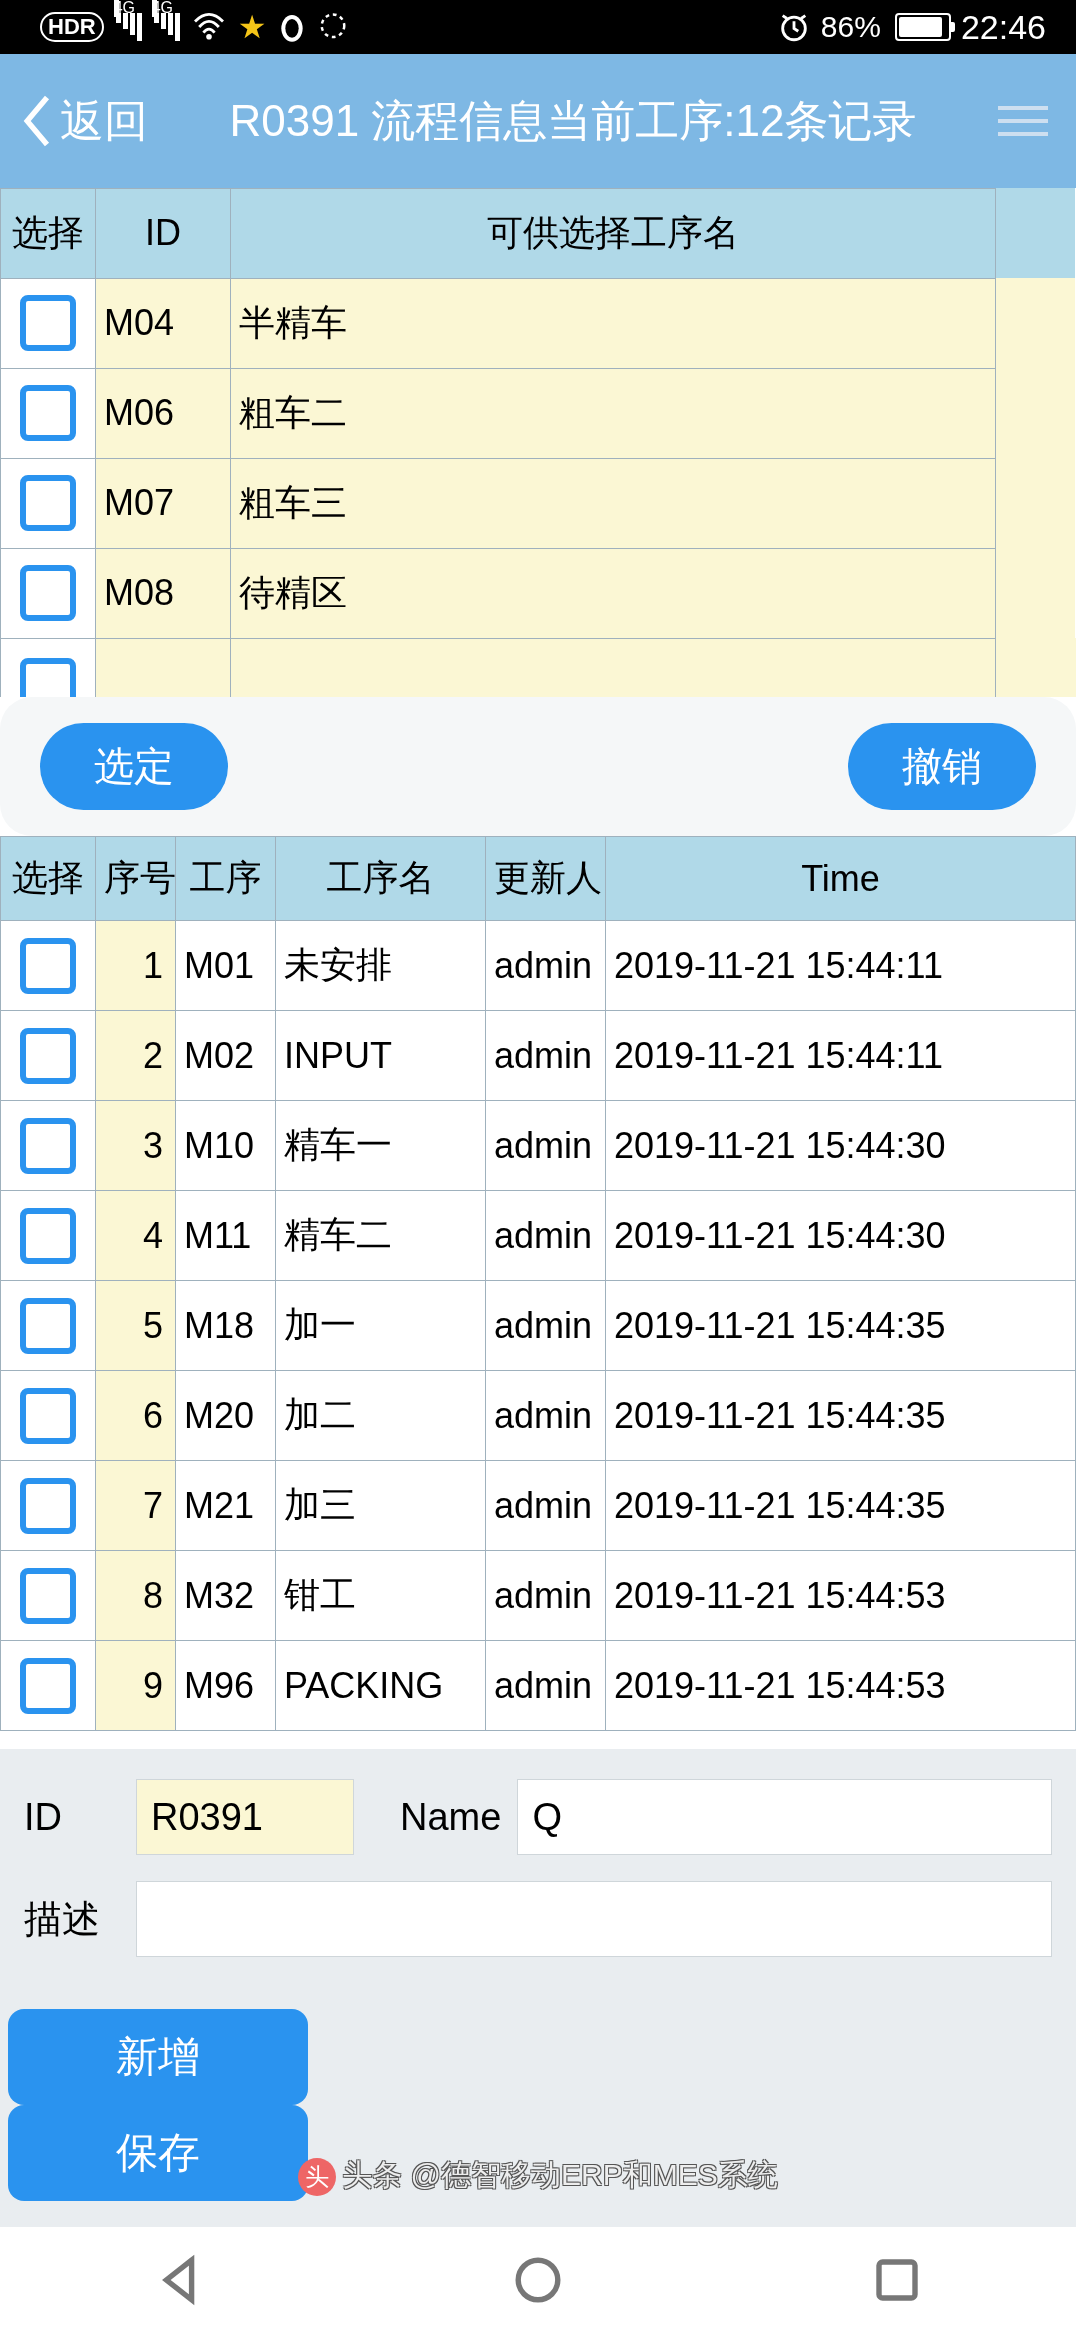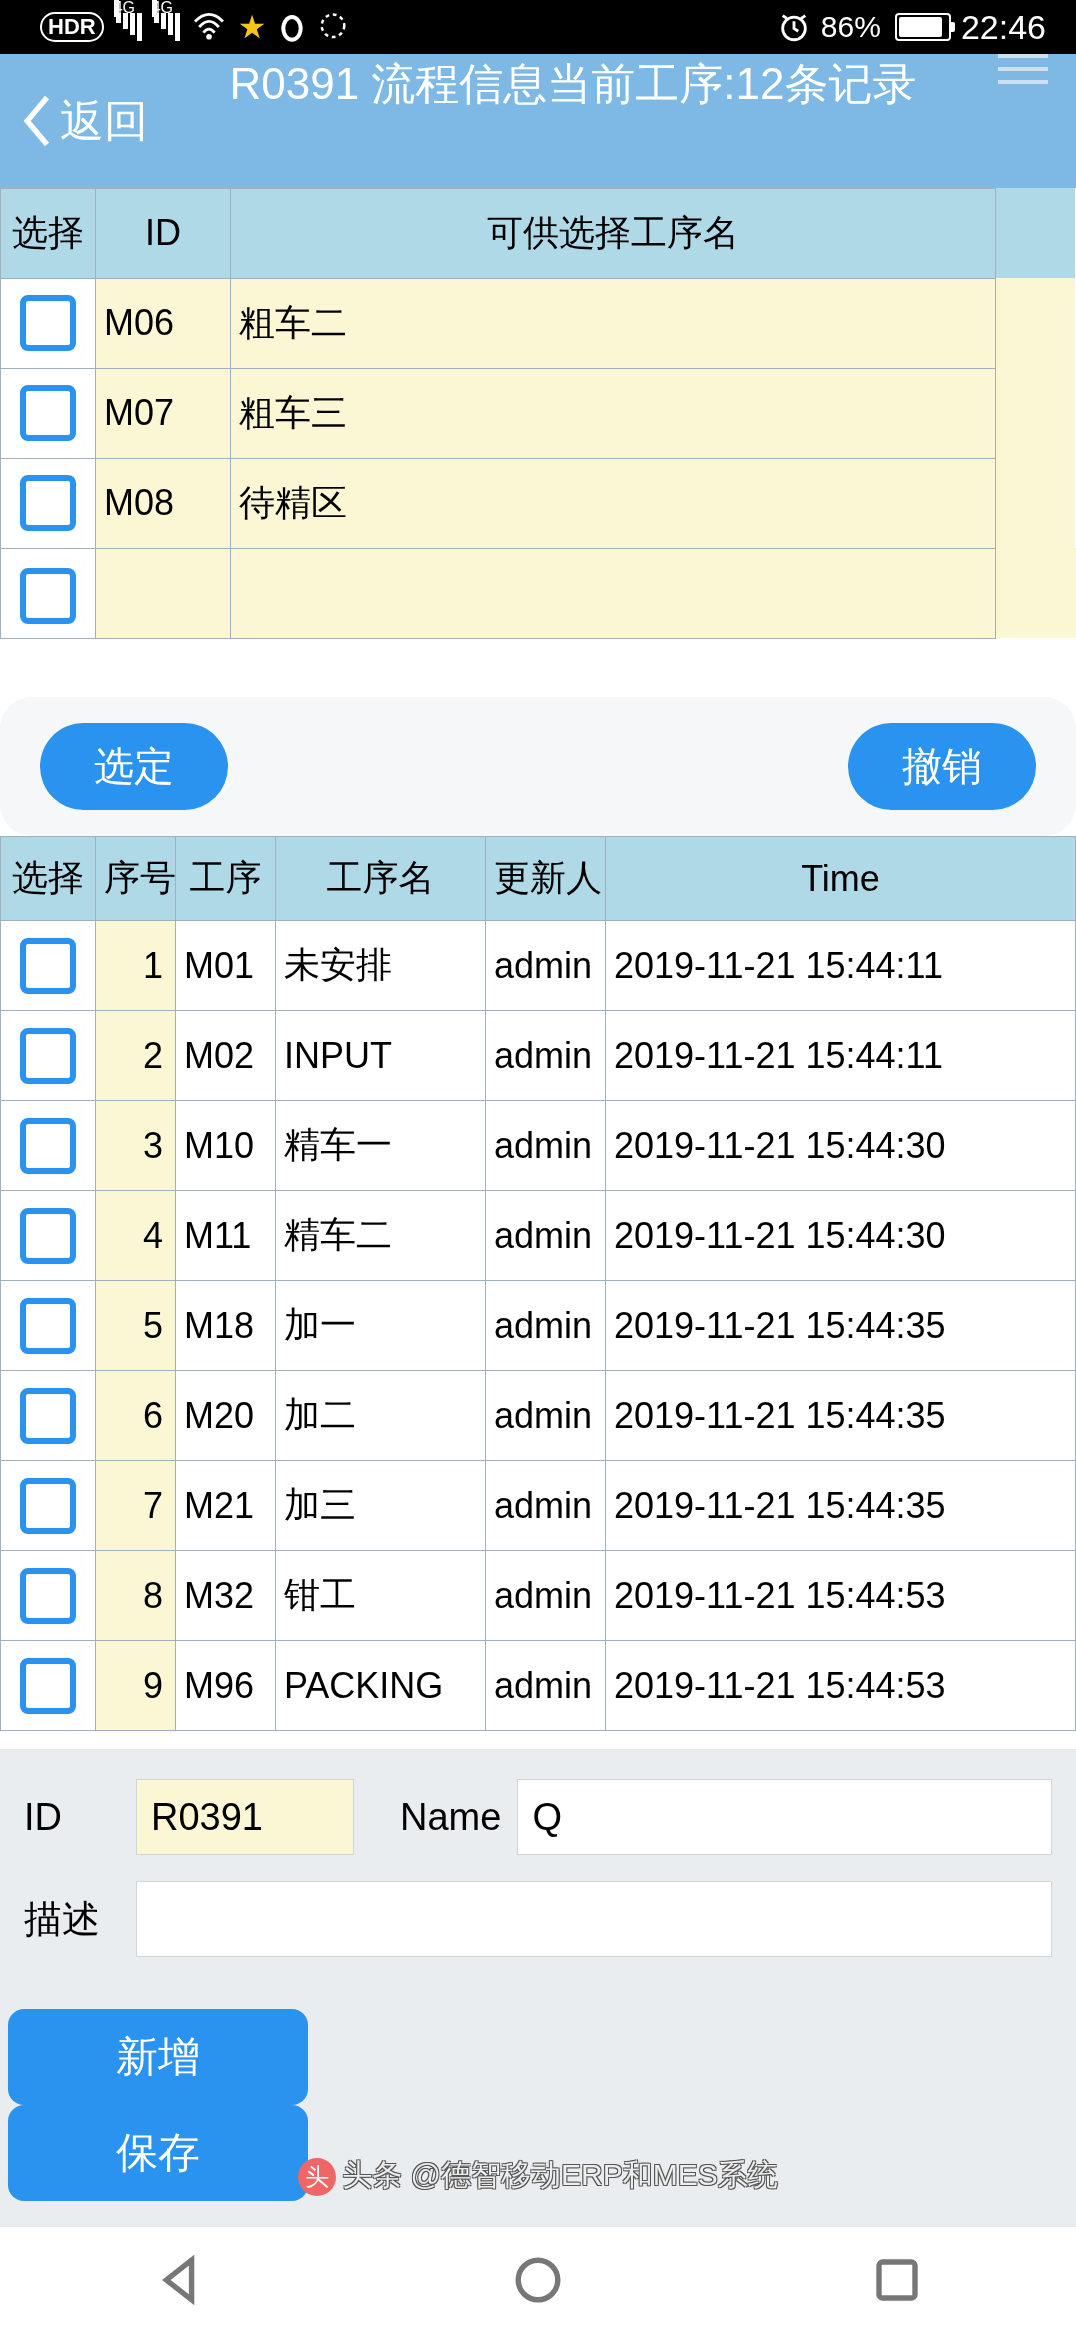--- a/index.html
+++ b/index.html
@@ -33,20 +33,21 @@
   .batt { width:56px; height:28px; border:2px solid #fff; border-radius:4px; position:relative; margin-left:4px;}
   .batt::after { content:""; position:absolute; right:-6px; top:7px; width:4px; height:10px; background:#fff; border-radius:0 2px 2px 0;}
   .batt .fill { position:absolute; left:2px; top:2px; bottom:2px; width:82%; background:#fff; border-radius:2px;}
 
   
   .title-bar {
     height: 160px;
     background: #7eb8e4;
     color: #fff;
     display: flex;
+    align-items: center;
     padding: 0 20px;
   }
   .back { display:flex; align-items:center; font-size:44px; gap:4px; }
   .back svg { width:36px; height:54px; }
   .title-text { flex:1; text-align:center; font-size: 44px; line-height:1.35; padding: 0 6px;}
   .menu-icon { display:flex; flex-direction:column; gap:9px; padding-right:8px;}
   .menu-icon span { width:50px; height:4px; background:#cddff0; }
 
   
   .tbl { border-collapse: collapse; width: 100%; table-layout: fixed; }
@@ -226,20 +227,28 @@
       </colgroup>
   <thead>
     <tr>
       <th>选择</th>
       <th>ID</th>
       <th>可供选择工序名</th>
       <th class="tbl1-scroll-gap"></th>
     </tr>
   </thead>
   <tbody id="tbl1-body">
+        <tr>
+          <td style="background:#fff">
+            <span class="chk"></span>
+          </td>
+          <td>M04</td>
+          <td>半精车</td>
+          <td class="tbl1-scroll-gap"></td>
+        </tr>
         <tr>
           <td style="background:#fff">
             <span class="chk"></span>
           </td>
           <td>M06</td>
           <td>粗车二</td>
           <td class="tbl1-scroll-gap"></td>
         </tr>
         <tr>
           <td style="background:#fff">

